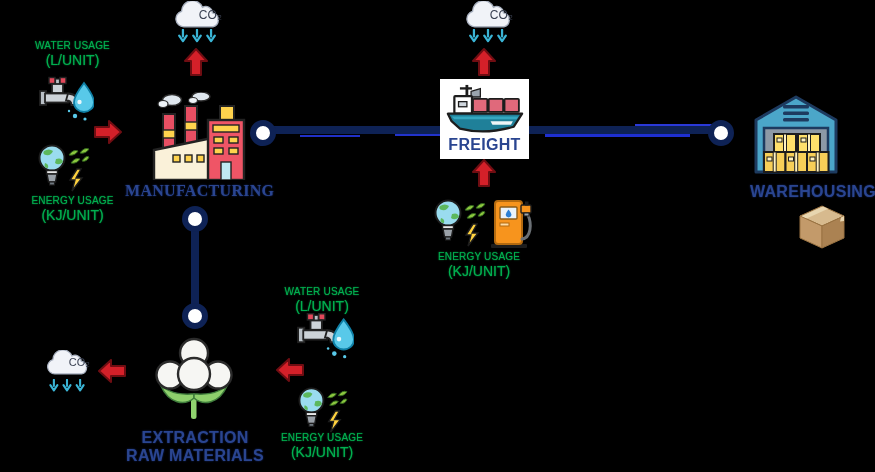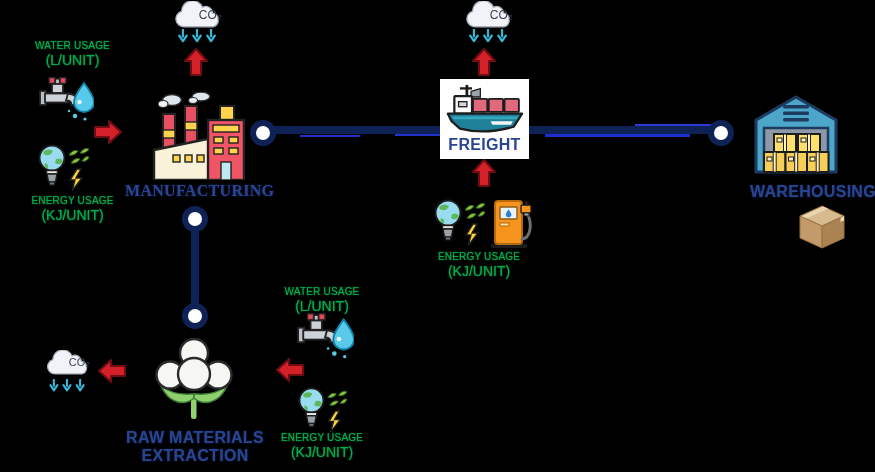--- a/index.html
+++ b/index.html
@@ -307,22 +307,22 @@
         <use href="#ic-carton"></use>
       </svg>
   </div>
 
   <div class="icon" style="left:153px;top:336px;width:82px;height:84px;">
     <svg viewBox="0 0 82 84">
         <use href="#ic-cotton"></use>
       </svg>
   </div>
   <div class="stage-label" style="left:125px;top:429px;width:140px;">
+    <div>EXTRACTION</div>
     <div>RAW MATERIALS</div>
-    <div>EXTRACTION</div>
   </div>
 
   <div class="green-label" style="left:282px;top:286px;width:80px;">
     <span class="t">WATER USAGE</span>
     <span class="u">(L/UNIT)</span>
   </div>
   <div class="icon" style="left:296px;top:312px;width:58px;height:48px;">
     <svg viewBox="0 0 56 46">
         <use href="#ic-tap"></use>
       </svg>

